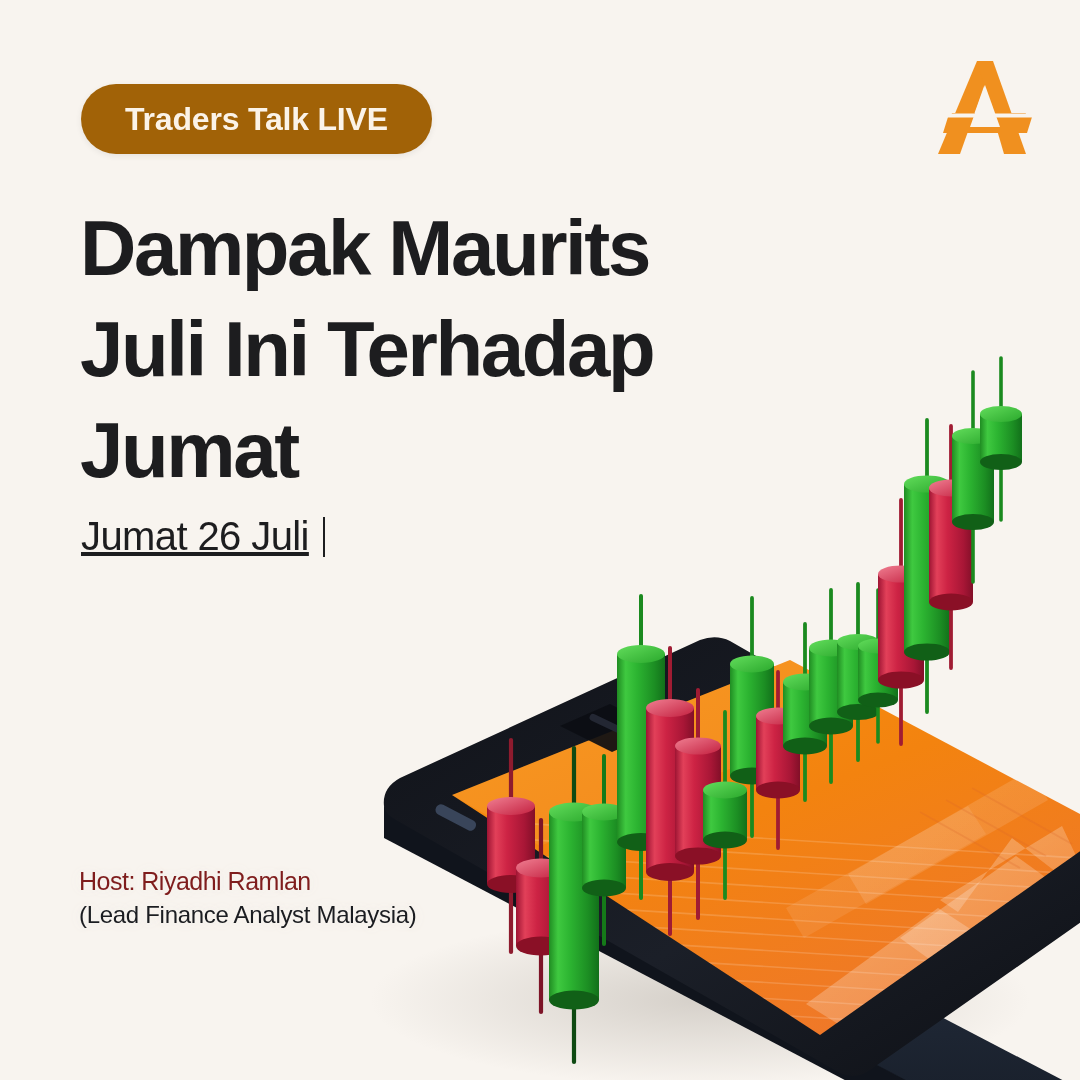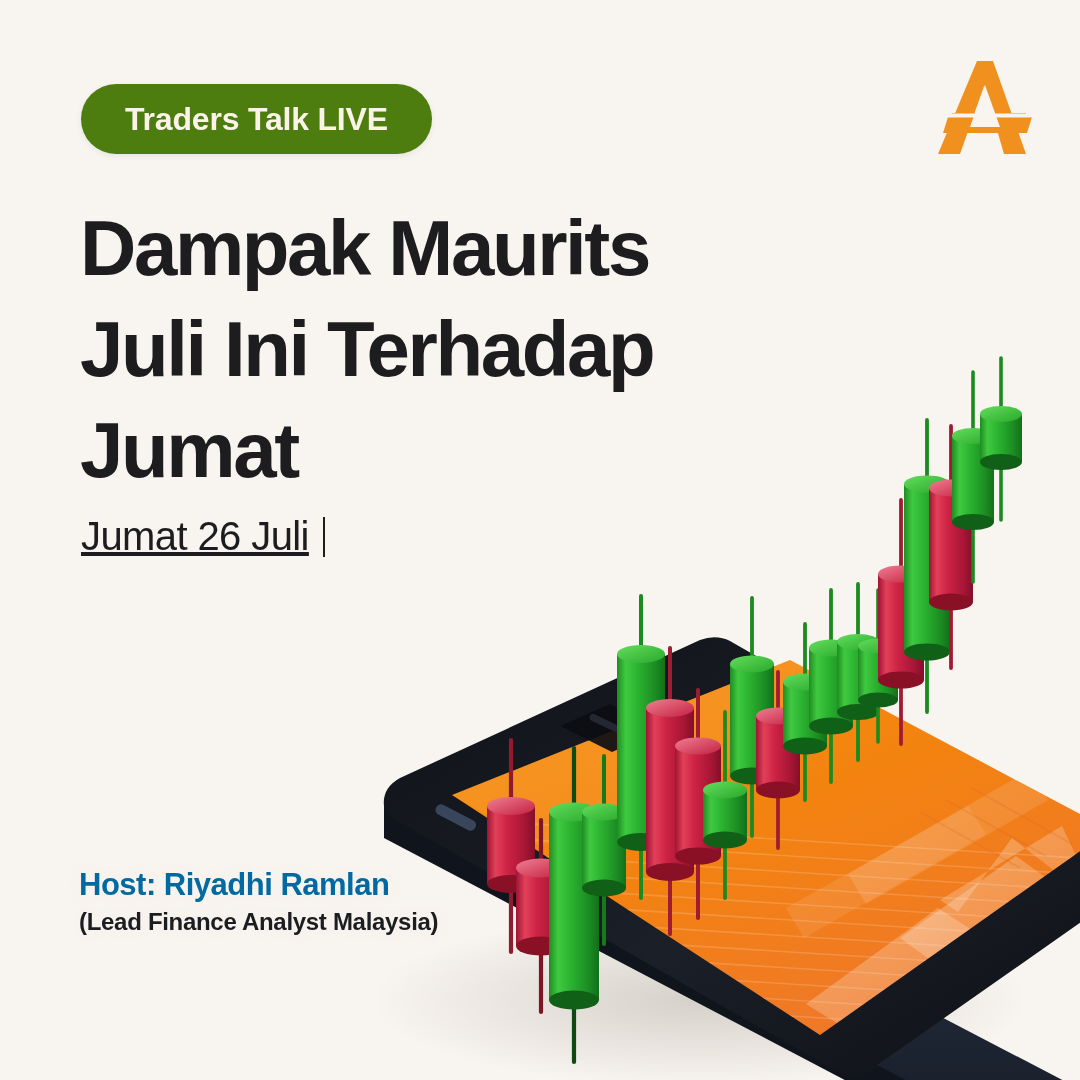--- a/index.html
+++ b/index.html
@@ -13,21 +13,21 @@
   .poster { position:absolute; inset:0; background:#f8f4ef; overflow:hidden; }
 
   
   .logo { position:absolute; top:55px; right:32px; width:118px; height:105px; }
 
   
   .badge {
     position:absolute; left:81px; top:84px;
     height:70px; padding:0 44px;
     display:flex; align-items:center; justify-content:center;
-    background:#4d7c0f; border-radius:999px;
+    background:#a16207; border-radius:999px;
     box-shadow:0 2px 6px rgba(0,0,0,.07);
   }
   .badge-label {
     color:#fbf3e8; font-size:32px; font-weight:bold; letter-spacing:-.2px;
     white-space:nowrap;
   }
 
   
   .headline {
     position:absolute; left:80px; top:198px; width:720px;
@@ -43,26 +43,26 @@
     white-space:nowrap; display:flex; align-items:center;text-decoration:underline;
   }
   .dateline .sep { display:inline-block; width:2.5px; height:40px;
     background:#1d1d1f; margin:0 16px 0 14px; }
 
   
   .speakers { position:absolute; left:79px; top:866px; z-index:40; }
   .sp-block { margin-bottom:34px; }
   .sp-block:last-child { margin-bottom:0; }
   .sp-name {
-    color:#0369a1; font-size:31px; font-weight:bold; letter-spacing:-.5px;
+    color:#7f1d1d; font-size:25px; font-weight:normal; letter-spacing:-.5px;
     white-space:nowrap; line-height:1.22;
     text-shadow:0 0 14px rgba(248,244,239,.92), 0 0 5px rgba(248,244,239,.95);
   }
   .sp-role {
-    color:#1b1d21; font-size:24px; font-weight:bold; letter-spacing:-.3px;
+    color:#1b1d21; font-size:24px; font-weight:normal; letter-spacing:-.3px;
     white-space:nowrap; margin-top:4px; line-height:1.2;
     text-shadow:0 0 14px rgba(248,244,239,.92), 0 0 5px rgba(248,244,239,.95);
   }
 
   
   .artwork { position:absolute; left:0; top:0; width:1080px; height:1080px; }
 </style>
 </head>
 <body>
 

